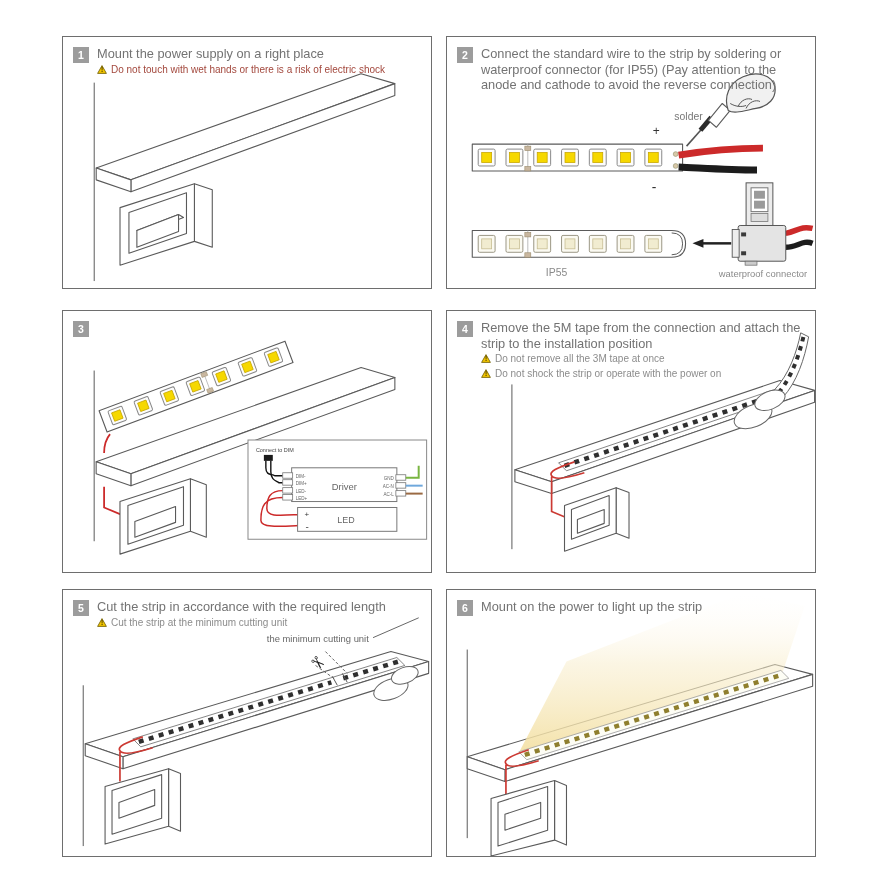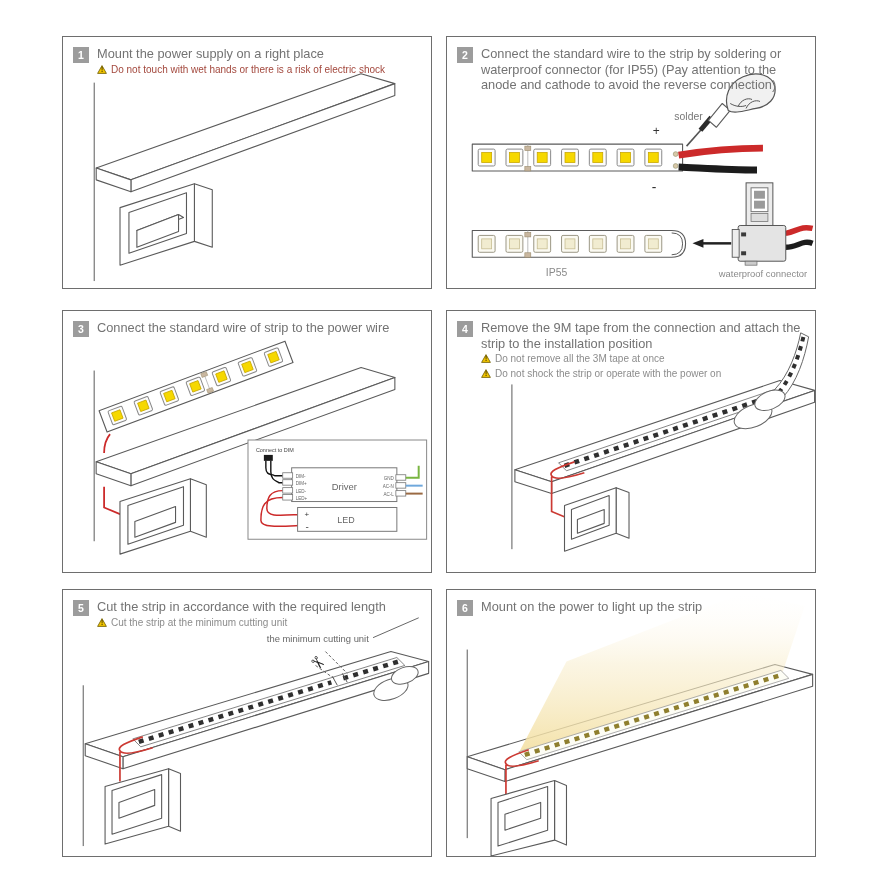--- a/index.html
+++ b/index.html
@@ -139,23 +139,20 @@
         <rect x="296" y="216" width="5" height="4" fill="#3a3a3a"></rect>
         <rect x="300" y="226" width="12" height="4" fill="#ccc" stroke="#666" stroke-width="0.7"></rect>
       </g>
       <text x="318" y="242" font-size="9.5" text-anchor="middle" fill="#8a8a8a">waterproof connector</text>
     </svg>
   </div>
 
   <div class="panel" style="left:62px;top:310px;width:370px;height:263px;">
     <div class="hdr">
       <span class="badge">3</span>
-      <div class="hdr-text">
-        <div class="title">Connect the standard wire of strip to the power wire</div>
-      </div>
     </div>
     <svg class="illus" viewBox="0 0 370 263">
       <path class="thin" d="M31,60 V232"></path>
       <path d="M47,124 C42,130 41,136 41,143 M41,177 L41,198 L60,206" fill="none" stroke="#cc2a2a" stroke-width="1.8"></path>
       <g transform="translate(44,122) rotate(-20.5)">
         <rect class="ln" x="0" y="-23" width="200" height="23"></rect>
         <rect x="8" y="-19.5" width="15" height="15" rx="1.5" fill="#fcfcfc" stroke="#888"></rect>
           <rect x="11" y="-16.5" width="9" height="9" fill="#f6d800" stroke="#caa800" stroke-width="0.8"></rect>
         <rect x="36" y="-19.5" width="15" height="15" rx="1.5" fill="#fcfcfc" stroke="#888"></rect>
           <rect x="39" y="-16.5" width="9" height="9" fill="#f6d800" stroke="#caa800" stroke-width="0.8"></rect>
@@ -216,21 +213,21 @@
         <text x="276" y="214" font-size="9" fill="#666">LED</text>
         <text x="244" y="221" font-size="10" fill="#333">-</text>
       </g>
     </svg>
   </div>
 
   <div class="panel" style="left:446px;top:310px;width:370px;height:263px;">
     <div class="hdr">
       <span class="badge">4</span>
       <div class="hdr-text">
-        <div class="title">Remove the 9M tape from the connection and attach the strip to the installation position</div>
+        <div class="title">Remove the 5M tape from the connection and attach the strip to the installation position</div>
         <div class="warn">
           <svg class="wicon" width="10" height="9">
               <polygon points="5,0.6 9.4,8.4 0.6,8.4" fill="#f2c500" stroke="#6b5900" stroke-width="0.8"></polygon>
               <text x="5" y="7.4" font-size="6.5" text-anchor="middle" fill="#3a3000" font-weight="bold">!</text>
             </svg>
           <span>Do not remove all the 3M tape at once</span>
         </div>
         <div class="warn">
           <svg class="wicon" width="10" height="9">
               <polygon points="5,0.6 9.4,8.4 0.6,8.4" fill="#f2c500" stroke="#6b5900" stroke-width="0.8"></polygon>

